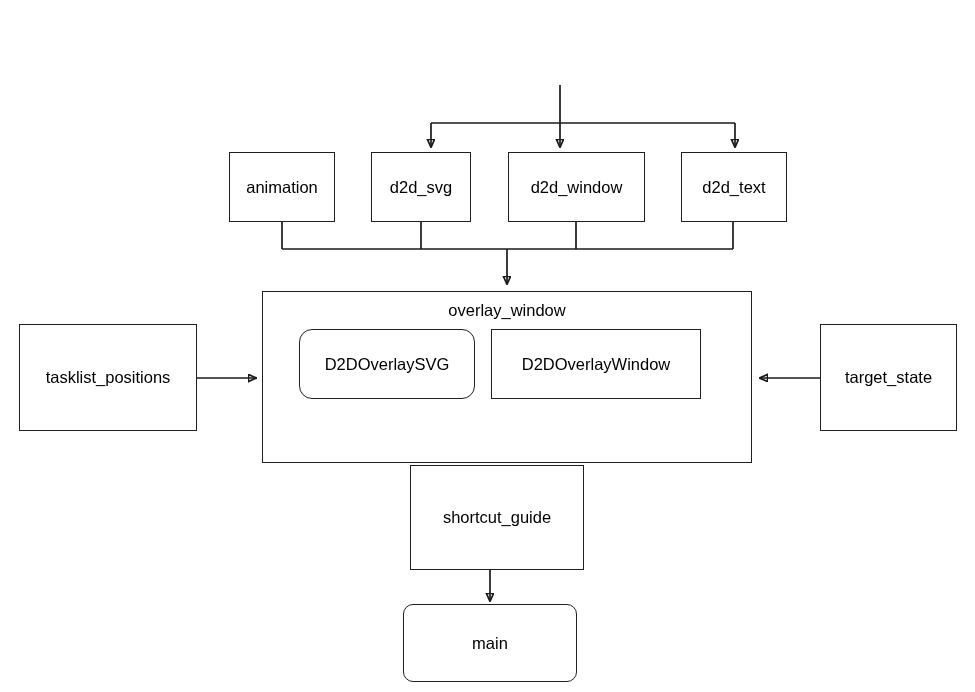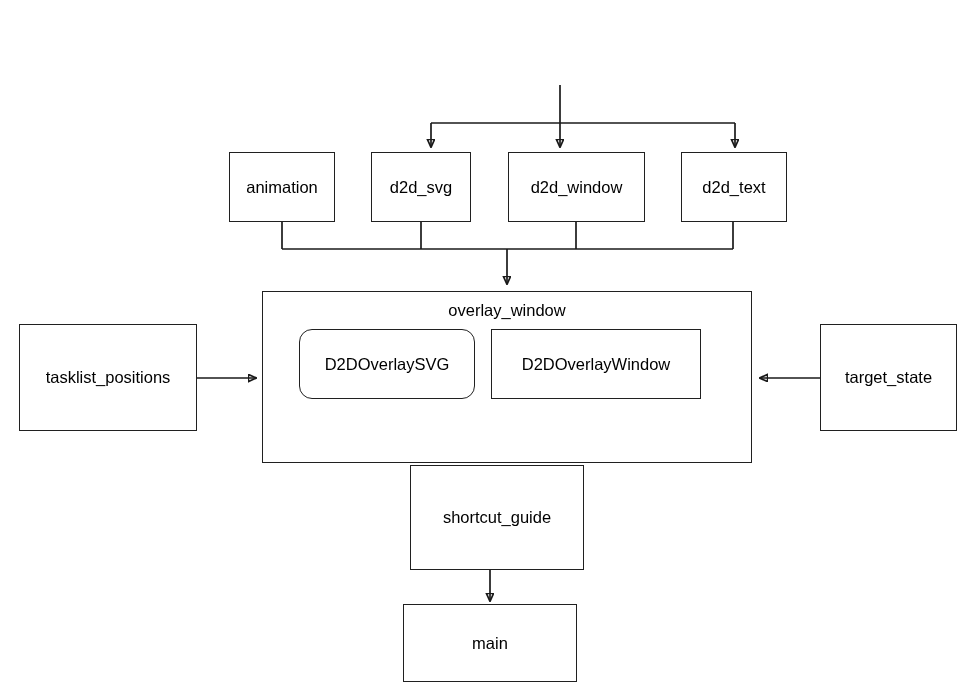--- a/index.html
+++ b/index.html
@@ -140,17 +140,17 @@
   </div>
 
   <div class="node" style="left:820px; top:324px; width:137px; height:107px;">
     <span>target_state</span>
   </div>
 
   <div class="node" style="left:403px; top:465px; width:174px; height:105px;margin-left:7px;">
     <span>shortcut_guide</span>
   </div>
 
-  <div class="node" style="left:403px; top:604px; width:174px; height:78px;">
+  <div class="node" style="left:403px; top:604px; width:174px; height:78px;border-radius:10px;">
     <span>main</span>
   </div>
 
 </div>
 
 </body></html>

